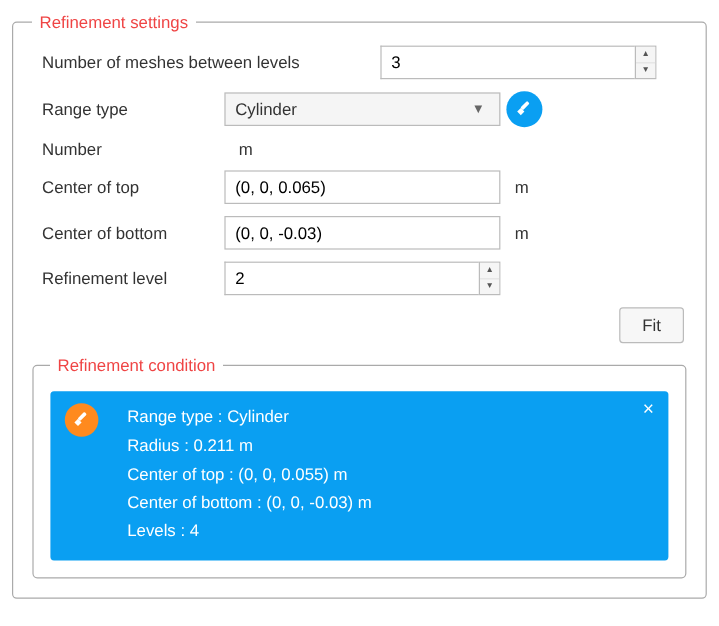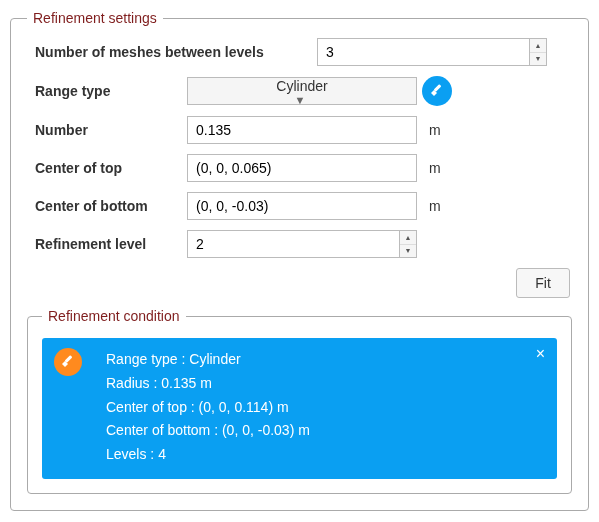--- a/index.html
+++ b/index.html
@@ -13,32 +13,31 @@
     width: 599px;
   }
   fieldset {
     border: 1px solid #aaa;
     border-radius: 4px;
     padding: 12px 16px 16px 16px;
     margin: 0 0 10px 0;
   }
   legend {
     padding: 0 6px;
-    color: #7f1d1d;
+    color: #ef4444;
     font-size: 14px;
   }
   .row {
     display: flex;
     align-items: center;
     margin-bottom: 10px;
   }
   .row:last-child { margin-bottom: 0; }
   .label-col {
     padding-left: 8px;
-    font-weight: bold;
   }
   .label-wide { flex: 0 0 290px; }
   .label-narrow { flex: 0 0 160px; }
   .field-col {
     flex: 0 0 230px;
     display: flex;
     align-items: stretch;
   }
   .unit-col {
     flex: 0 0 40px;
@@ -61,21 +60,20 @@
     font-family: inherit;
     outline: none;
   }
   .select {
     background: #f5f5f5;
     display: flex;
     align-items: center;
     justify-content: space-between;
     cursor: pointer;
     position: relative;
-    flex-direction: column;
   }
   .select .caret {
     color: #666;
     font-size: 11px;
     margin-right: 4px;
   }
   .spinner {
     display: flex;
     width: 100%;
   }
@@ -200,23 +198,20 @@
         <svg width="16" height="16" viewBox="0 0 16 16">
           <path d="M3 13 L6 10 L9 13 L6 16 Z" fill="#fff" transform="translate(-1,-3)"></path>
           <rect x="7" y="1" width="3" height="8" rx="1" fill="#fff" transform="rotate(45 8.5 5)"></rect>
         </svg>
       </div>
     </div>
   </div>
 
   <div class="row">
     <div class="label-col label-narrow">Number</div>
-    <div class="field-col">
-      <input type="text" value="0.135" style="">
-    </div>
     <div class="unit-col">m</div>
   </div>
 
   <div class="row">
     <div class="label-col label-narrow">Center of top</div>
     <div class="field-col">
       <input type="text" value="(0, 0, 0.065)" style="">
     </div>
     <div class="unit-col">m</div>
   </div>
@@ -251,22 +246,22 @@
 
     <div class="condition-card">
       <div class="card-icon">
         <svg width="16" height="16" viewBox="0 0 16 16">
           <path d="M3 13 L6 10 L9 13 L6 16 Z" fill="#fff" transform="translate(-1,-3)"></path>
           <rect x="7" y="1" width="3" height="8" rx="1" fill="#fff" transform="rotate(45 8.5 5)"></rect>
         </svg>
       </div>
       <div class="lines">
         <div>Range type : Cylinder</div>
-        <div>Radius : 0.135 m</div>
-        <div>Center of top : (0, 0, 0.114) m</div>
+        <div>Radius : 0.211 m</div>
+        <div>Center of top : (0, 0, 0.055) m</div>
         <div>Center of bottom : (0, 0, -0.03) m</div>
         <div>Levels : 4</div>
       </div>
       <div class="close">
         <span>×</span>
       </div>
     </div>
   </fieldset>
 
 </fieldset>

